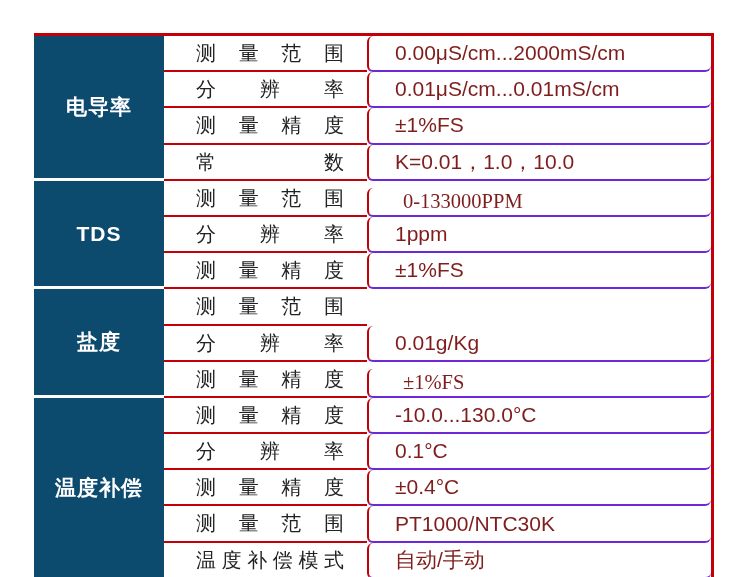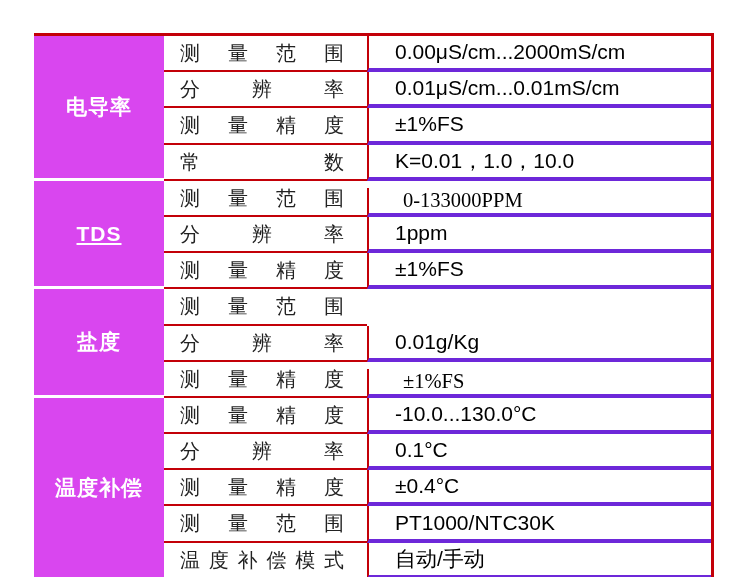--- a/index.html
+++ b/index.html
@@ -15,59 +15,60 @@
     left:34px;top:33px;
     display:grid;
     grid-template-columns:130px 203px 344px;
     grid-auto-rows:36.2px;
     border-top:3px solid #c30008;
     border-right:3px solid #c30008;
   }
   
   .gcell{
     grid-column:1;
-    background:#d946ef;
+    background:#0c4a6e;
     color:#ffffff;
     font-weight:700;
     font-size:21px;
     letter-spacing:1px;
     display:flex;align-items:center;justify-content:center;
     border-bottom:3px solid #ffffff;
   }
   .gcell.last{border-bottom:none;}
   .gr1{grid-row:1 / span 4;}
-  .gr2{grid-row:5 / span 3;text-decoration:underline;}
+  .gr2{grid-row:5 / span 3;}
   .gr3{grid-row:8 / span 3;font-family:Liberation Mono, monospace;}
   .gr4{grid-row:11 / span 5;}
   
   .pcell{
     grid-column:2;
     border-bottom:2px solid #c30008;
     box-sizing:border-box;
     color:#222222;
     font-size:20px;
     line-height:34.2px;
-    padding:0 23px 0 16px;
+    padding:0 23px 0 32px;
     text-align:justify;
     text-align-last:justify;
     overflow:hidden;
     white-space:nowrap;
   }
   
   .vcell{
     grid-column:3;
-    border-bottom:4px solid #6d28d9;
+    border-bottom:2px solid #6d28d9;
     border-left:2px solid #c30008;
     box-sizing:border-box;
     display:flex;align-items:center;
     padding-left:26px;
     font-size:21px;
-    color:#000000;
+    color:#7f1d1d;
     white-space:nowrap;
     overflow:hidden;
+    border-radius:6px;
   }
   .vcell.serif{
     font-family:"Liberation Serif","DejaVu Serif",serif;
     font-size:20.5px;
     padding-left:34px;
     margin-top:7px;
   }
   .r1{grid-row:1;} .r2{grid-row:2;} .r3{grid-row:3;} .r4{grid-row:4;}
   .r5{grid-row:5;} .r6{grid-row:6;} .r7{grid-row:7;} .r8{grid-row:8;}
   .r9{grid-row:9;text-align:center;} .r10{grid-row:10;} .r11{grid-row:11;} .r12{grid-row:12;}

